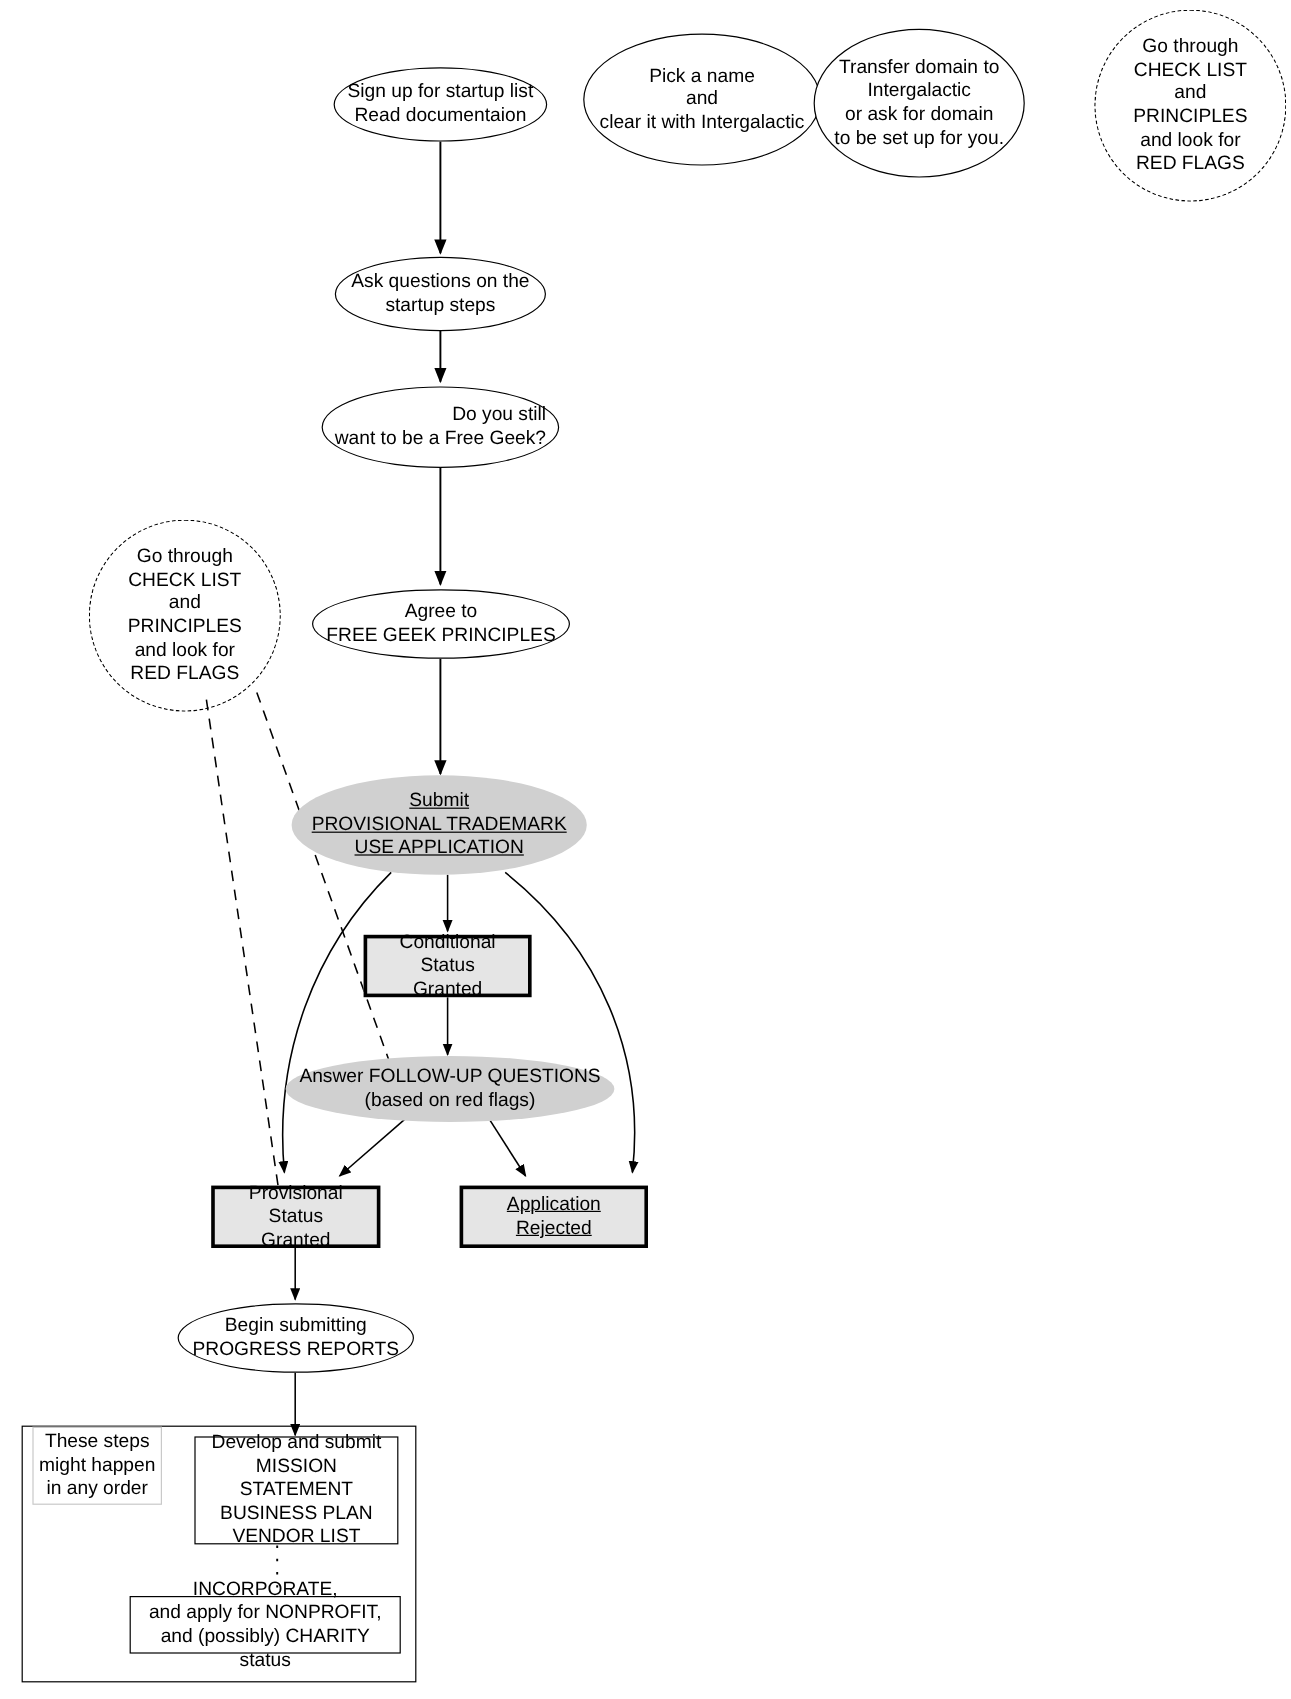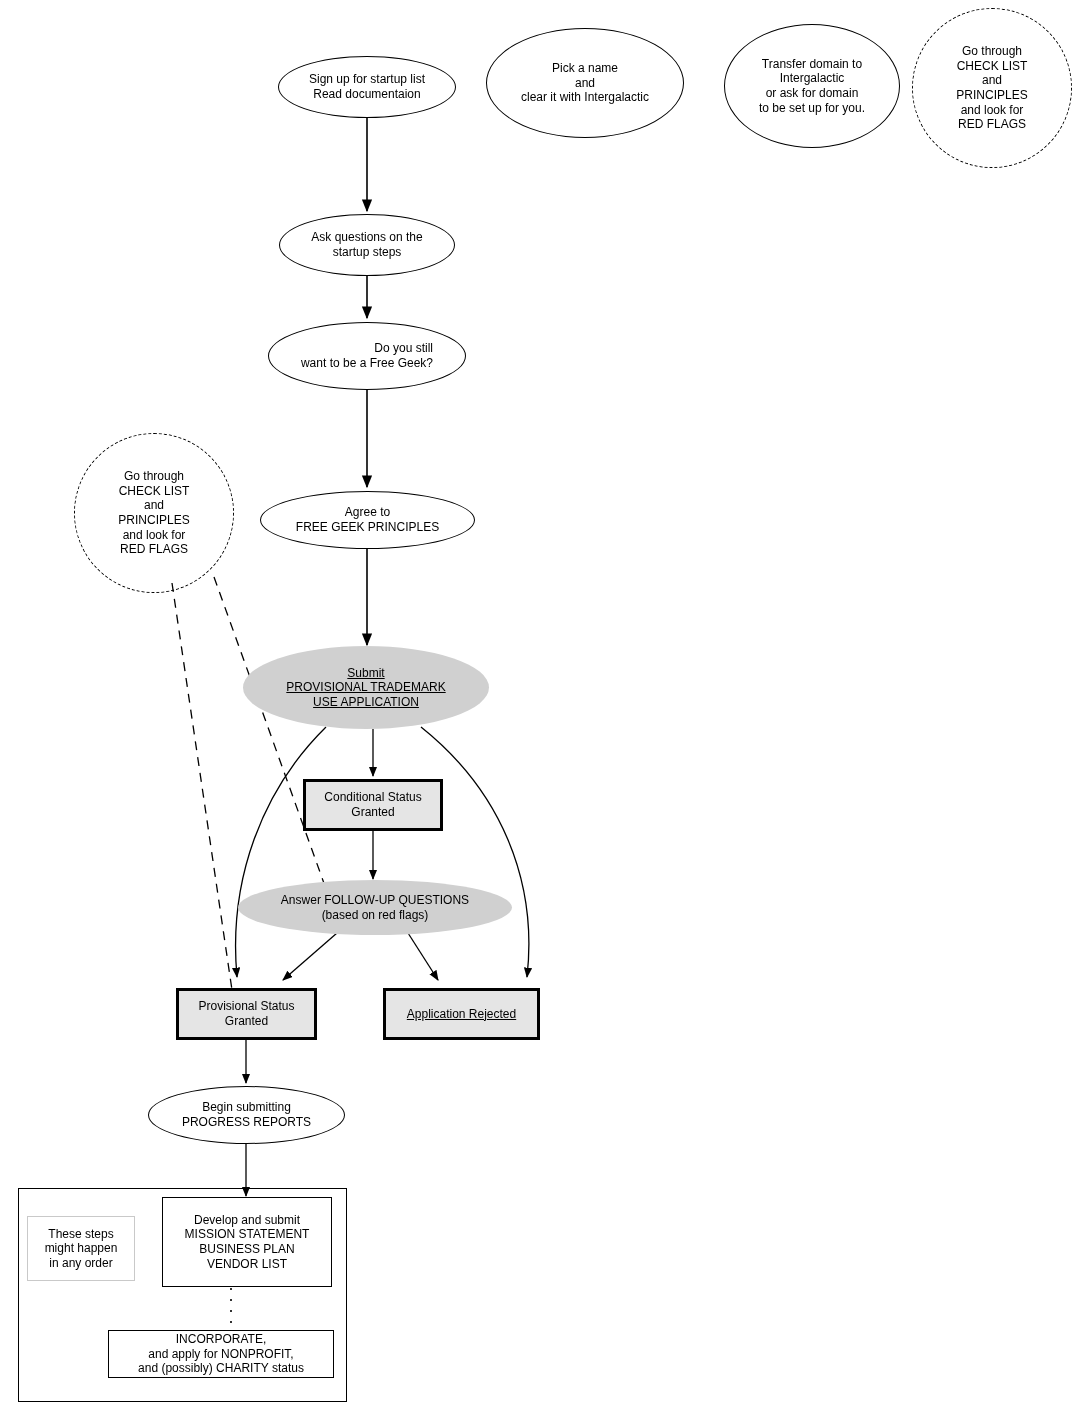--- a/index.html
+++ b/index.html
@@ -28,21 +28,21 @@
   }
   .node {
     position: absolute;
     box-sizing: border-box;
     display: flex;
     align-items: center;
     justify-content: center;
     text-align: center;
     white-space: pre-line;
     line-height: 1.22;
-    font-size: 12px;
+    font-size: 16px;
   }
   .ellipse {
     border: 1.2px solid #000000;
     border-radius: 50%;
     background: #ffffff;
   }
   .ellipse-gray {
     border: none;
     border-radius: 50%;
     background: #d0d0d0;
@@ -122,21 +122,21 @@
     <span class="label-inner">Sign up for startup list
 Read documentaion</span>
   </div>
 
   <div class="node ellipse" style="left:486px; top:28px; width:198px; height:110px;">
     <span class="label-inner">Pick a name
 and
 clear it with Intergalactic</span>
   </div>
 
-  <div class="node ellipse" style="left:724px; top:24px; width:176px; height:124px;">
+  <div class="node ellipse" style="left:678px; top:24px; width:176px; height:124px;">
     <span class="label-inner">Transfer domain to
 Intergalactic
 or ask for domain
 to be set up for you.</span>
   </div>
 
   <div class="node circle-dashed" style="left:912px; top:8px; width:160px; height:160px;">
     <span class="label-inner">Go through
 CHECK LIST
 and
@@ -194,21 +194,21 @@
     <span class="label-inner">Application Rejected</span>
   </div>
 
   <div class="node ellipse" style="left:148px; top:1086px; width:197px; height:58px;">
     <span class="label-inner">Begin submitting
 PROGRESS REPORTS</span>
   </div>
 
   <div class="container-box" style="position:absolute; left:18px; top:1188px; width:327px; height:212px;"></div>
 
-  <div class="node box-light" style="left:27px; top:1216px; width:108px; height:65px;">
+  <div class="node box-light" style="left:27px; top:1189px; width:108px; height:65px;">
     <span class="label-inner">These steps
 might happen
 in any order</span>
   </div>
 
   <div class="node box-thin" style="left:162px; top:1197px; width:170px; height:90px;">
     <span class="label-inner">Develop and submit
 MISSION STATEMENT
 BUSINESS PLAN
 VENDOR LIST</span>

